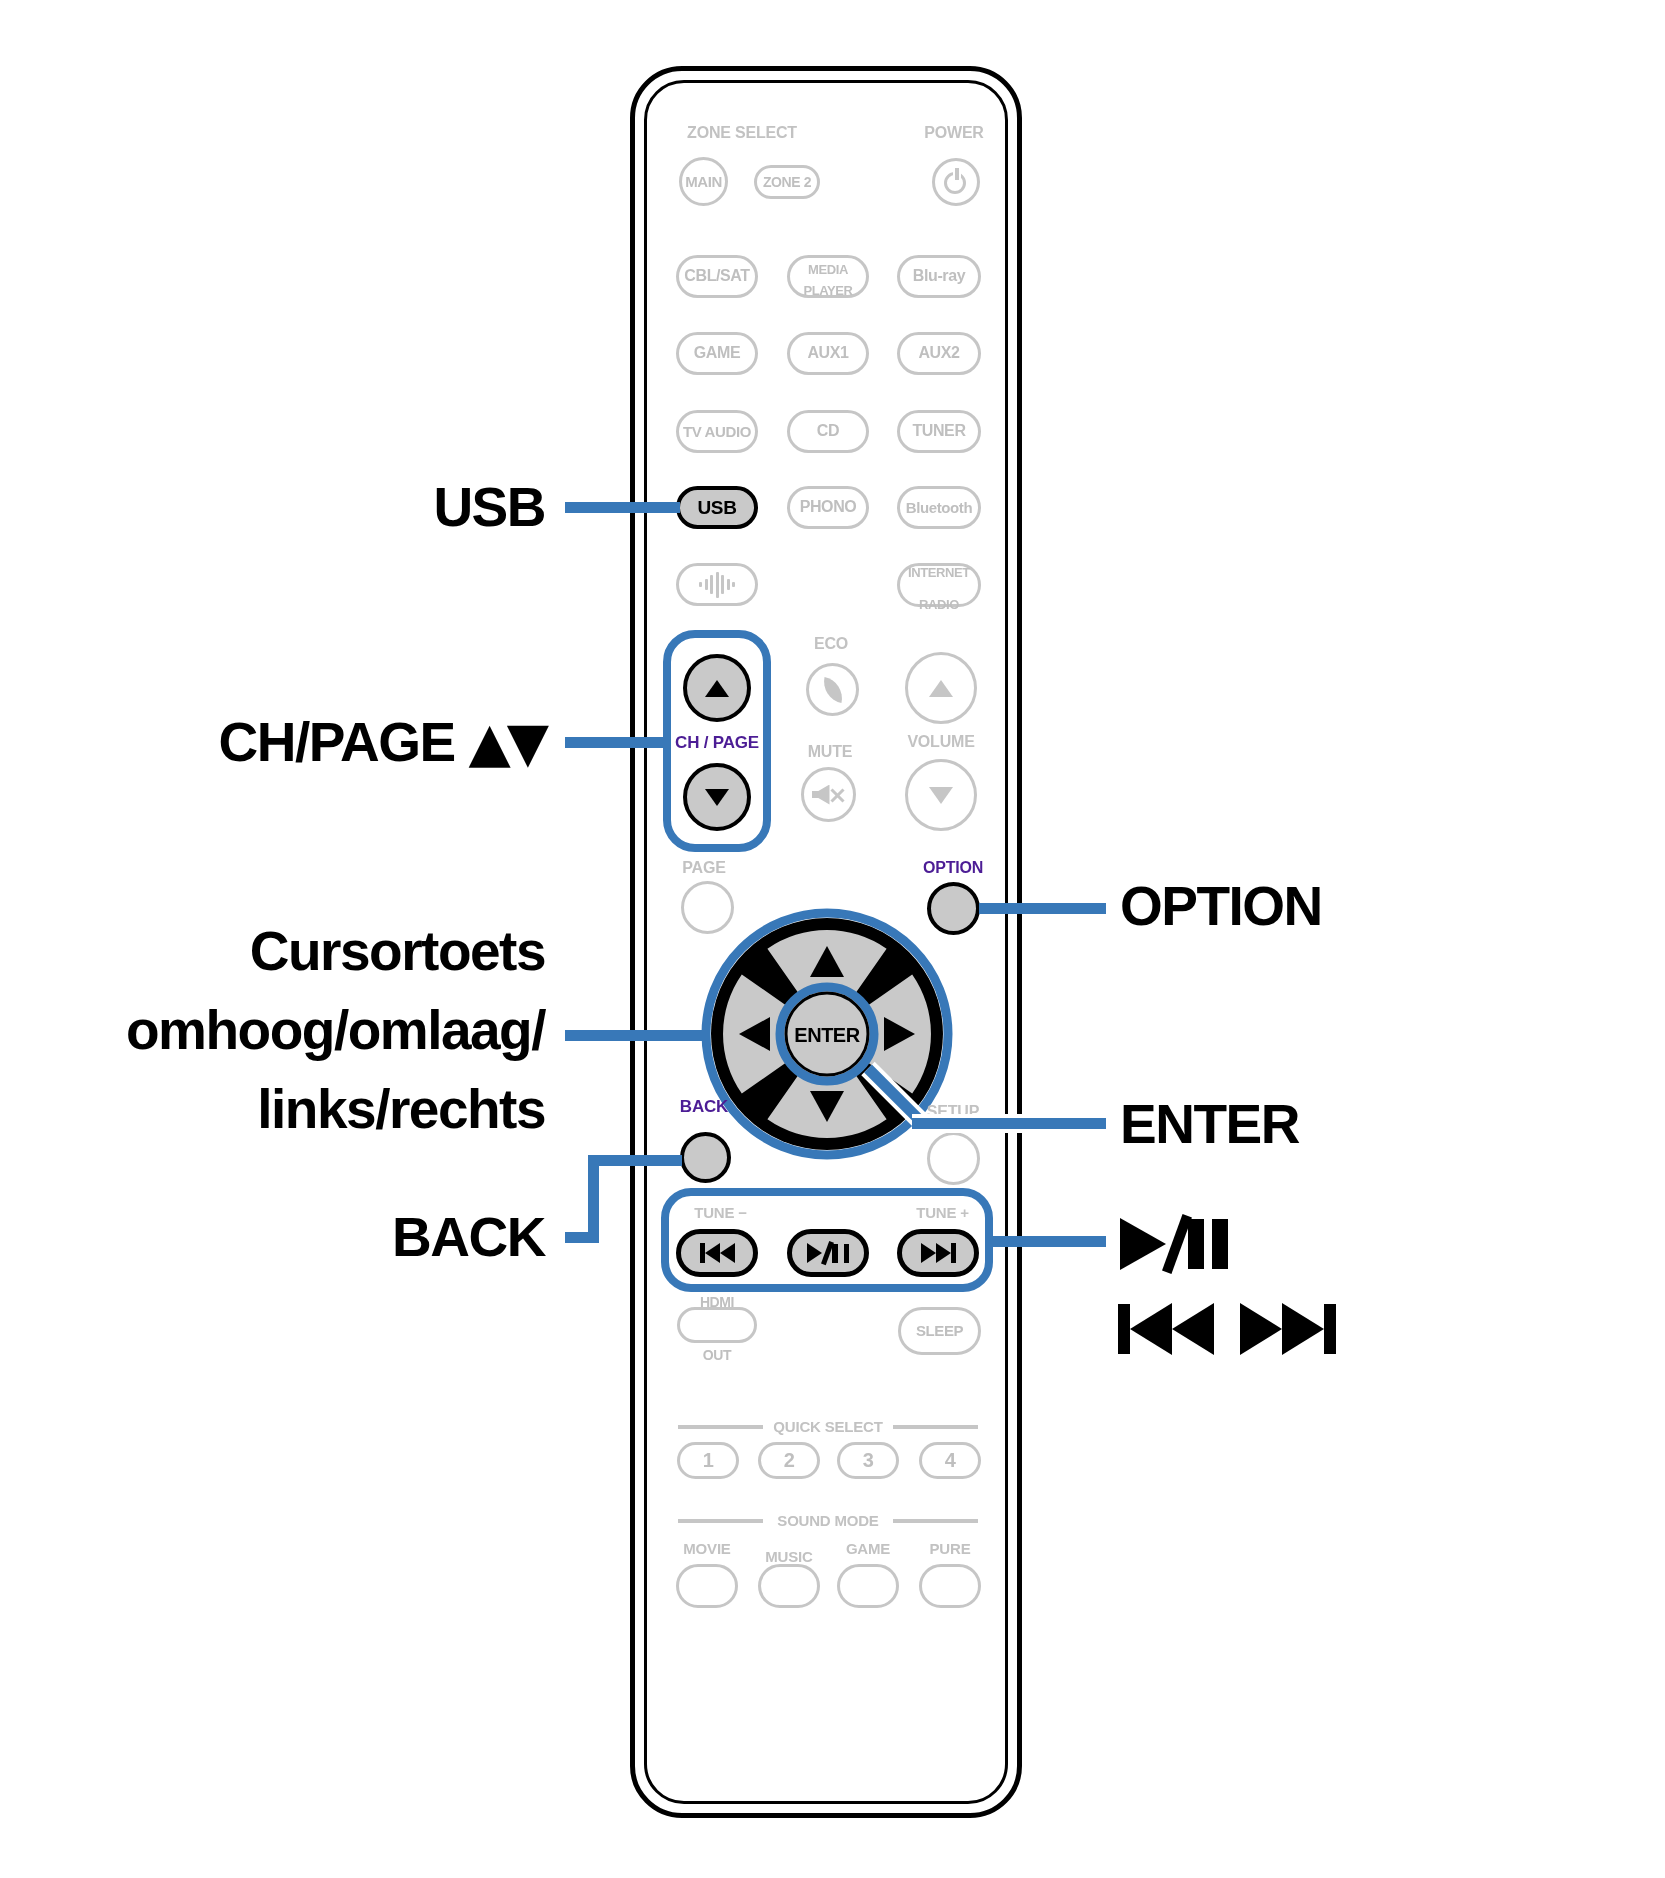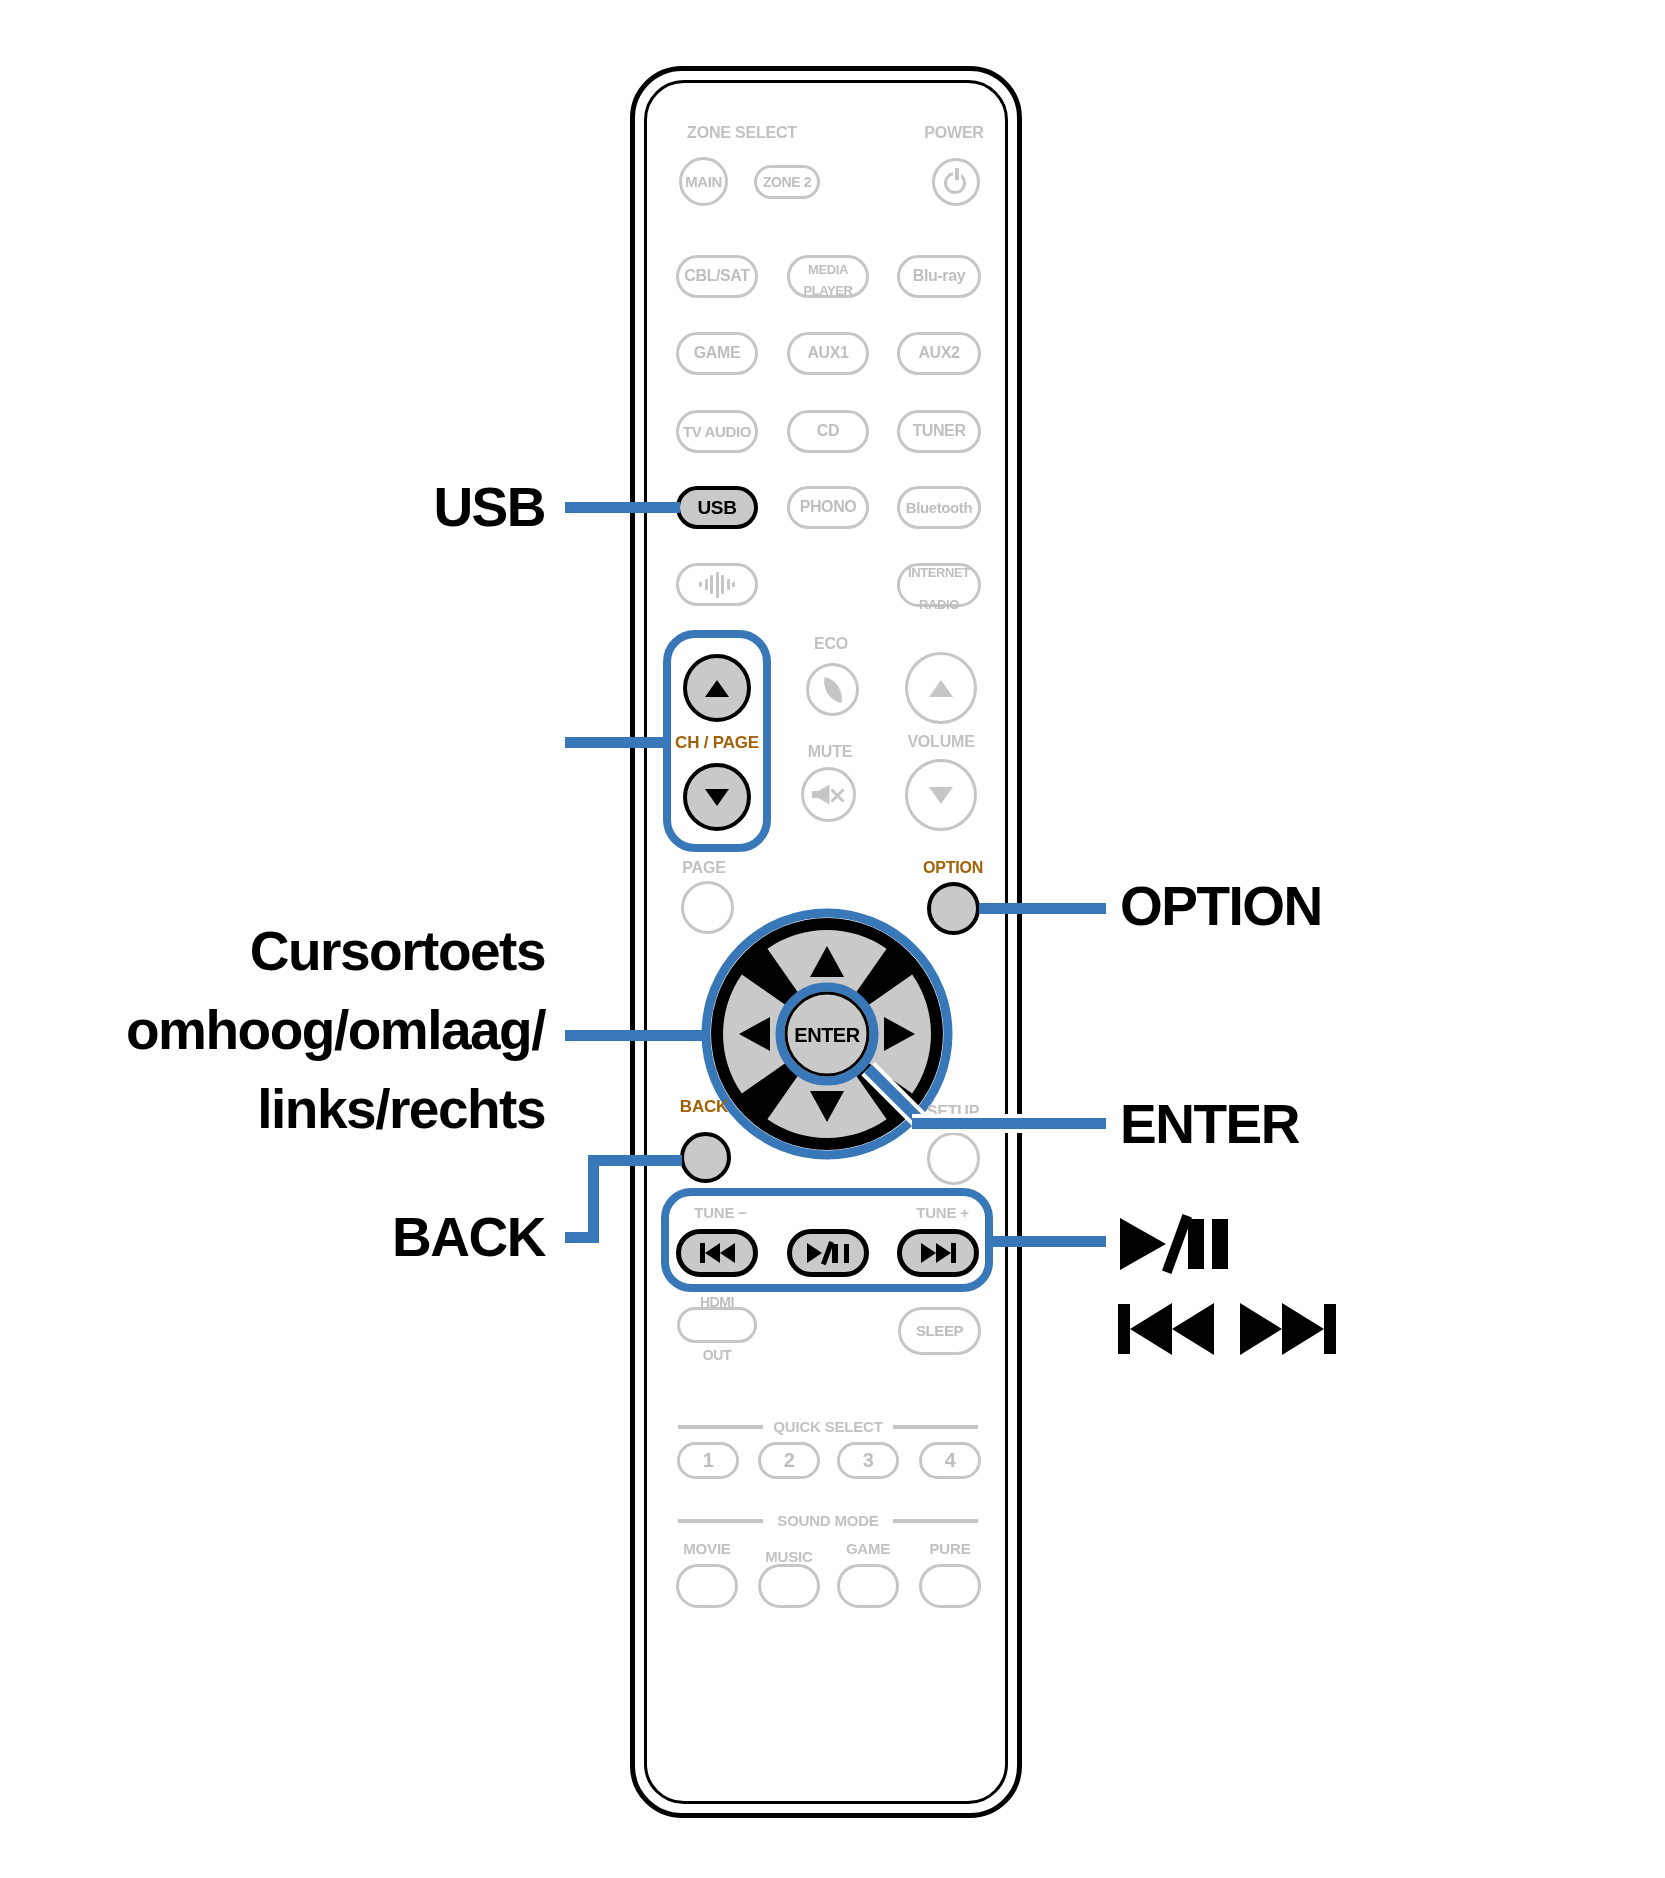--- a/index.html
+++ b/index.html
@@ -12,21 +12,21 @@
   .remote-inner{position:absolute;left:644px;top:80px;width:364px;height:1724px;
     border:3.5px solid #000;border-radius:40px;box-sizing:border-box;background:#fff;}
   
   .pill{position:absolute;box-sizing:border-box;border:3.5px solid #c6c6c6;border-radius:24px;
     background:#fff;color:#bfbfbf;display:flex;flex-direction:column;align-items:center;justify-content:center;
     font-weight:bold;font-size:16px;letter-spacing:-0.4px;text-align:center;line-height:1.02;}
   .circle{border-radius:50% !important;}
   .hl{border-color:#000;border-width:4px;background:#c9c9c9;color:#000;}
   .glabel{position:absolute;color:#c2c2c2;font-weight:bold;font-size:16px;letter-spacing:-0.2px;
     text-align:center;white-space:nowrap;}
-  .blabel{position:absolute;color:#a16207;font-weight:bold;font-size:16px;letter-spacing:-0.2px;
+  .blabel{position:absolute;color:#4c1d95;font-weight:bold;font-size:16px;letter-spacing:-0.2px;
     text-align:center;white-space:nowrap;}
   .small2{font-size:13px;margin-top:7px;}
   
   .tri-up{width:0;height:0;border-left:12px solid transparent;border-right:12px solid transparent;
     border-bottom:17px solid #000;}
   .tri-dn{width:0;height:0;border-left:12px solid transparent;border-right:12px solid transparent;
     border-top:17px solid #000;}
   .tri-up.gray{border-bottom-color:#c6c6c6;}
   .tri-dn.gray{border-top-color:#c6c6c6;}
   
@@ -247,20 +247,24 @@
   <div class="lead" style="left:979px;top:903px;width:127px;"></div>
   <div class="cased" style="left:868px;top:1059px;width:80px;transform:rotate(45deg);transform-origin:left center;">
       <div class="core"></div>
     </div>
   <div class="cased" style="left:912px;top:1114px;width:194px;">
       <div class="core"></div>
     </div>
   <div class="lead" style="left:985px;top:1236px;width:121px;"></div>
 
   <div class="ann ann-r" style="left:345px;top:480px;width:200px;">USB</div>
+  <div class="ann ann-r" style="left:100px;top:715px;width:445px;">
+    <span>CH/PAGE</span>
+    <span style="font-family:'DejaVu Sans',sans-serif;letter-spacing:-4px;">▲▼</span>
+  </div>
   <div class="ann ann-r" style="left:75px;top:912px;width:470px;line-height:79px;">
     <div>Cursortoets</div>
     <div>omhoog/omlaag/</div>
     <div>links/rechts</div>
   </div>
   <div class="ann ann-r" style="left:300px;top:1210px;width:245px;">BACK</div>
   <div class="ann" style="left:1120px;top:879px;">OPTION</div>
   <div class="ann" style="left:1120px;top:1097px;">ENTER</div>
   <div class="row abs" style="left:1120px;top:1218px;height:52px;">
     <div class="tr-b"></div>

